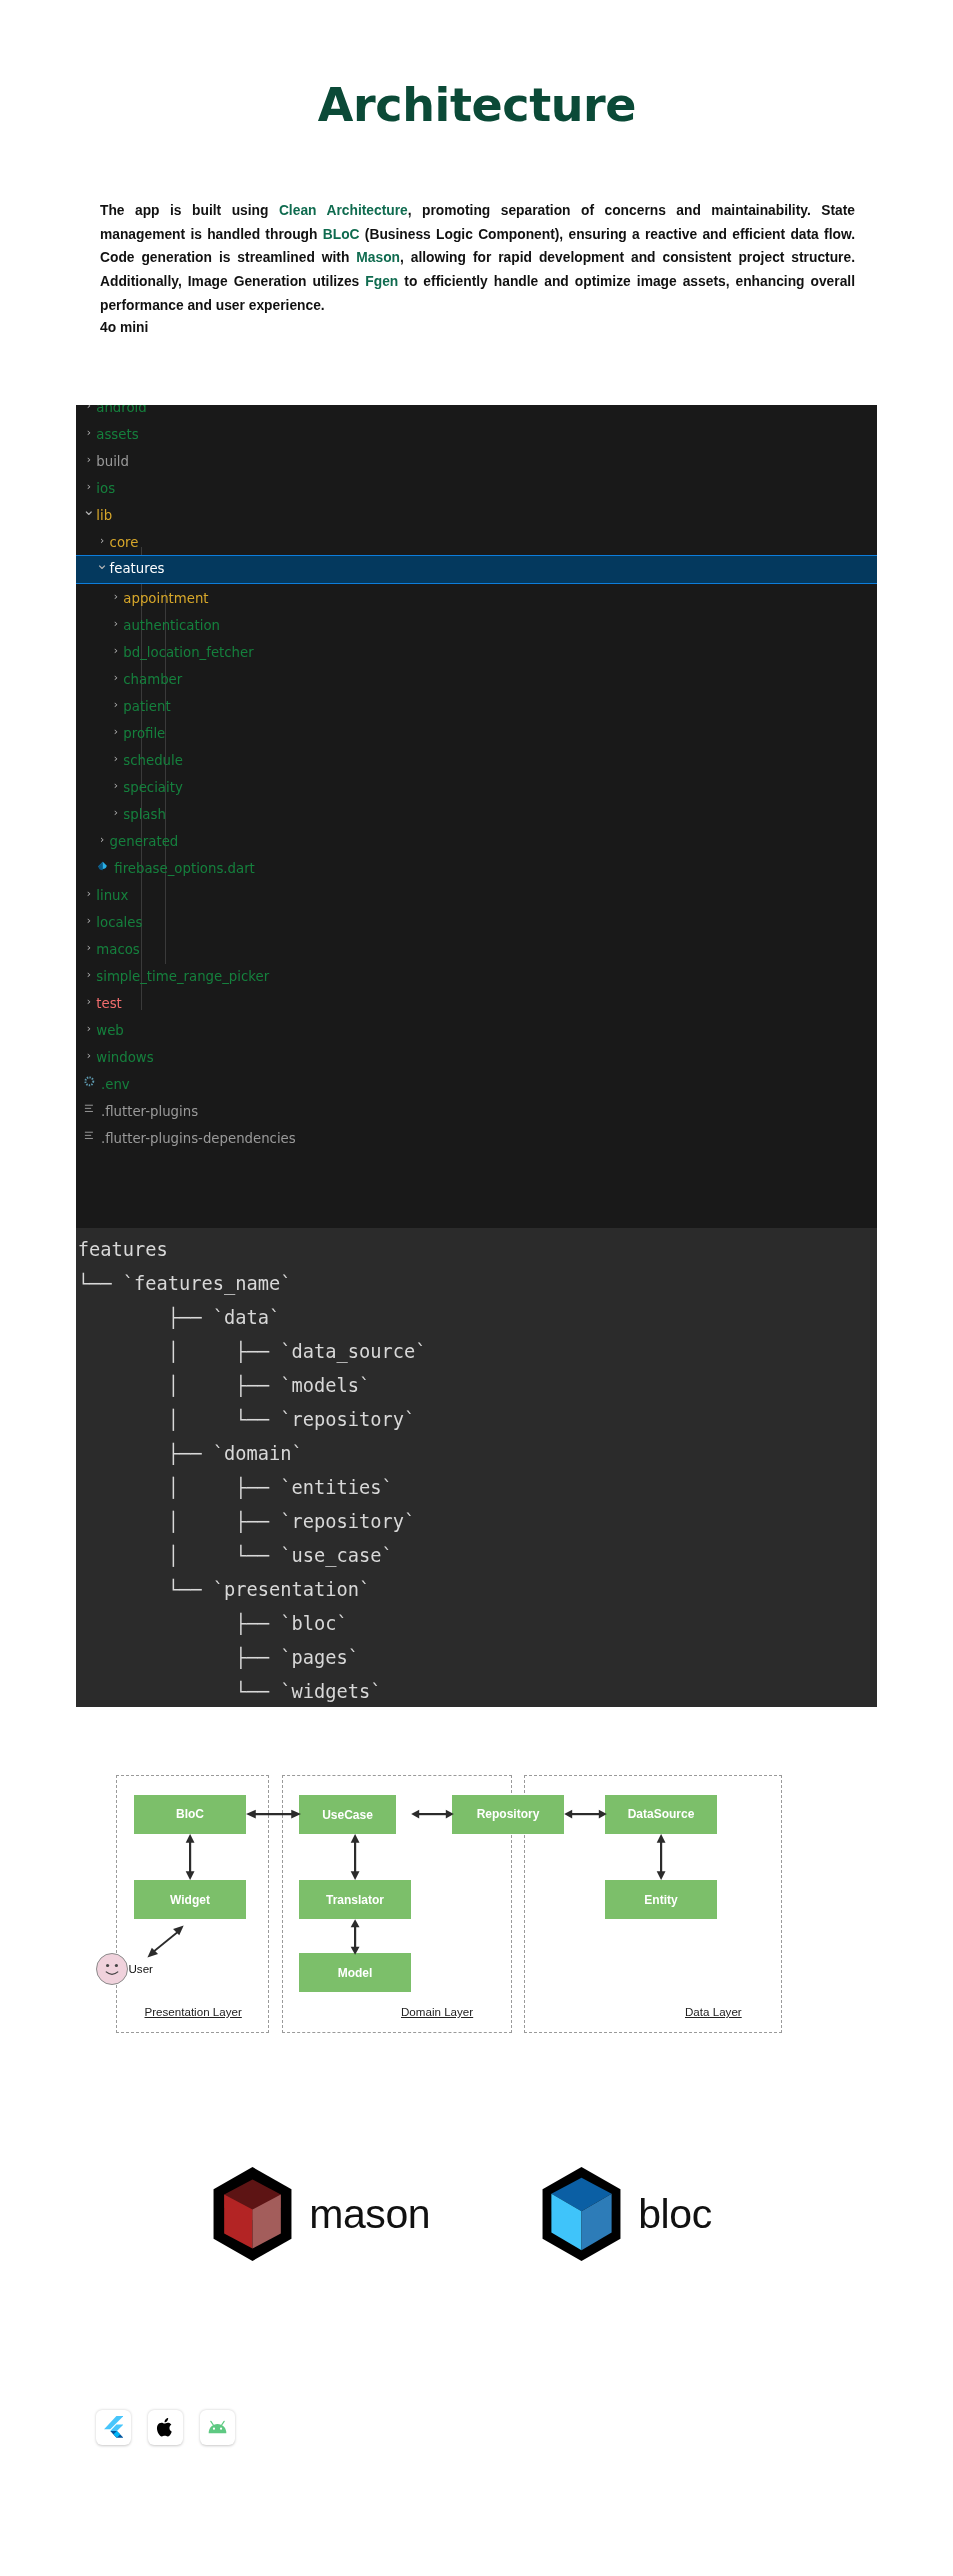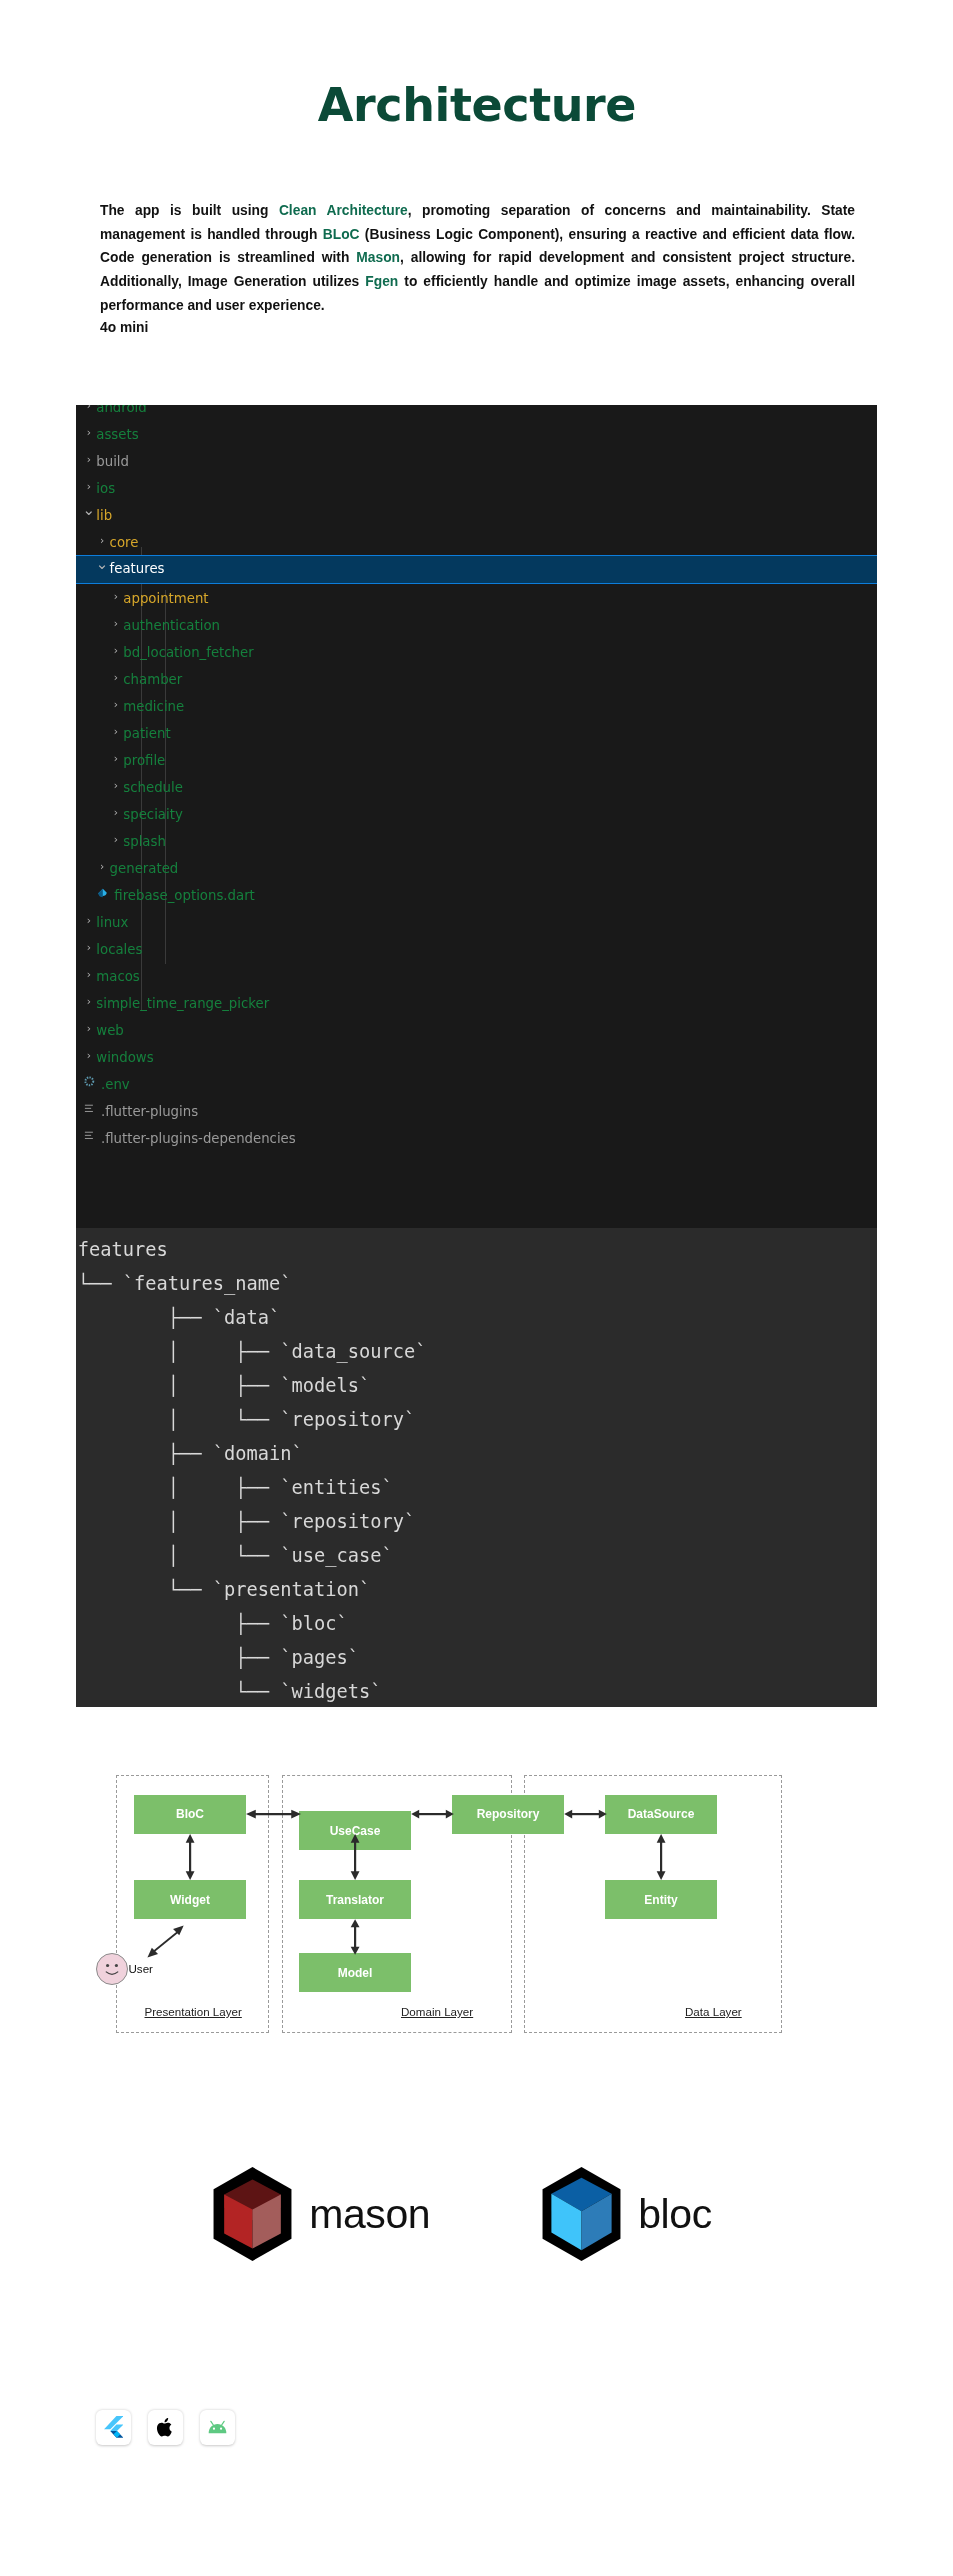--- a/index.html
+++ b/index.html
@@ -231,35 +231,35 @@
       <div class="tree-row"><span style="display: inline-block; width: 0px;"></span><span class="tw-chev">›</span><span class="tw-label c-norm">assets</span></div>
       <div class="tree-row"><span style="display: inline-block; width: 0px;"></span><span class="tw-chev">›</span><span class="tw-label c-dim">build</span></div>
       <div class="tree-row"><span style="display: inline-block; width: 0px;"></span><span class="tw-chev">›</span><span class="tw-label c-norm">ios</span></div>
       <div class="tree-row"><span style="display: inline-block; width: 0px;"></span><span class="tw-chev" style="font-size: 15px; top: -3.6px;">⌄</span><span class="tw-label c-gold">lib</span></div>
       <div class="tree-row"><span style="display: inline-block; width: 13.3px;"></span><span class="tw-chev">›</span><span class="tw-label c-gold">core</span></div>
       <div class="tree-row selected"><span style="display: inline-block; width: 13.3px;"></span><span class="tw-chev" style="font-size: 15px; top: -3.6px;">⌄</span><span class="tw-label c-white">features</span></div>
       <div class="tree-row"><span style="display: inline-block; width: 27px;"></span><span class="tw-chev">›</span><span class="tw-label c-gold">appointment</span></div>
       <div class="tree-row"><span style="display: inline-block; width: 27px;"></span><span class="tw-chev">›</span><span class="tw-label c-norm">authentication</span></div>
       <div class="tree-row"><span style="display: inline-block; width: 27px;"></span><span class="tw-chev">›</span><span class="tw-label c-norm">bd_location_fetcher</span></div>
       <div class="tree-row"><span style="display: inline-block; width: 27px;"></span><span class="tw-chev">›</span><span class="tw-label c-norm">chamber</span></div>
-      <div class="tree-row"><span style="display: inline-block; width: 27px;"></span><span class="tw-chev">›</span><span class="tw-label c-norm">medicine</span></div>
       <div class="tree-row"><span style="display: inline-block; width: 27px;"></span><span class="tw-chev">›</span><span class="tw-label c-norm">patient</span></div>
       <div class="tree-row"><span style="display: inline-block; width: 27px;"></span><span class="tw-chev">›</span><span class="tw-label c-norm">profile</span></div>
       <div class="tree-row"><span style="display: inline-block; width: 27px;"></span><span class="tw-chev">›</span><span class="tw-label c-norm">schedule</span></div>
       <div class="tree-row"><span style="display: inline-block; width: 27px;"></span><span class="tw-chev">›</span><span class="tw-label c-norm">speciaity</span></div>
       <div class="tree-row"><span style="display: inline-block; width: 27px;"></span><span class="tw-chev">›</span><span class="tw-label c-norm">splash</span></div>
       <div class="tree-row"><span style="display: inline-block; width: 13.3px;"></span><span class="tw-chev">›</span><span class="tw-label c-norm">generated</span></div>
       <div class="tree-row"><span style="display: inline-block; width: 13.3px;"></span><span class="tw-icon"><svg width="11.6" height="11.6" viewBox="0 0 13 13">
             <path d="M1.5 7 L6.5 2 L11 6.5 A5 5 0 0 1 1.5 7 Z" fill="#29b0e8"></path>
             <path d="M1.5 7 L6.5 2 L6.5 11.5 A5 5 0 0 1 1.5 7 Z" fill="#0b5a86"></path>
           </svg></span><span style="display: inline-block; width: 2.7px;"></span><span class="tw-label c-norm">firebase_options.dart</span></div>
       <div class="tree-row"><span style="display: inline-block; width: 0px;"></span><span class="tw-chev">›</span><span class="tw-label c-norm">linux</span></div>
       <div class="tree-row"><span style="display: inline-block; width: 0px;"></span><span class="tw-chev">›</span><span class="tw-label c-norm">locales</span></div>
       <div class="tree-row"><span style="display: inline-block; width: 0px;"></span><span class="tw-chev">›</span><span class="tw-label c-norm">macos</span></div>
       <div class="tree-row"><span style="display: inline-block; width: 0px;"></span><span class="tw-chev">›</span><span class="tw-label c-norm">simple_time_range_picker</span></div>
+      <div class="tree-row"><span style="display: inline-block; width: 0px;"></span><span class="tw-chev">›</span><span class="tw-label c-red">test</span></div>
       <div class="tree-row"><span style="display: inline-block; width: 0px;"></span><span class="tw-chev">›</span><span class="tw-label c-norm">web</span></div>
       <div class="tree-row"><span style="display: inline-block; width: 0px;"></span><span class="tw-chev">›</span><span class="tw-label c-norm">windows</span></div>
       <div class="tree-row"><span style="display: inline-block; width: 0px;"></span><span class="tw-icon"><svg width="10.7" height="10.7" viewBox="0 0 12 12">
             <circle cx="6" cy="6" r="4.4" fill="none" stroke="#5e9ab0" stroke-width="2.2" stroke-dasharray="1.6 1.3"></circle>
             <circle cx="6" cy="6" r="1.5" fill="#191919"></circle>
           </svg></span><span style="display: inline-block; width: 2.7px;"></span><span class="tw-label c-norm">.env</span></div>
       <div class="tree-row"><span style="display: inline-block; width: 0px;"></span><span class="tw-icon"><svg width="10.7" height="10.7" viewBox="0 0 12 12">
             <line x1="1" y1="2.5" x2="10" y2="2.5" stroke="#9a9a9a" stroke-width="1.1"></line>
             <line x1="1" y1="6" x2="8" y2="6" stroke="#9a9a9a" stroke-width="1.1"></line>
             <line x1="1" y1="9.5" x2="10" y2="9.5" stroke="#9a9a9a" stroke-width="1.1"></line>
@@ -278,21 +278,21 @@
 
   <div class="layer-box" style="left:0px; top:0px; width:153px; height:258px;"></div>
   <div class="layer-box" style="left:166px; top:0px; width:230px; height:258px;"></div>
   <div class="layer-box" style="left:408px; top:0px; width:258px; height:258px;"></div>
 
   <div class="layer-label" style="left:28.5px; top:230px;">Presentation Layer</div>
   <div class="layer-label" style="left:285px; top:230px;">Domain Layer</div>
   <div class="layer-label" style="left:569px; top:230px;">Data Layer</div>
 
   <div class="node-box" style="left:18px; top:19.6px; width:112px; height:39px;">BloC</div>
-  <div class="node-box" style="left:183px; top:36px; width:112px; height:39px;">UseCase</div>
+  <div class="node-box" style="left:183px; top:20px; width:97px; height:39px;">UseCase</div>
   <div class="node-box" style="left:336px; top:19.6px; width:112px; height:39px;">Repository</div>
   <div class="node-box" style="left:489px; top:19.6px; width:112px; height:39px;">DataSource</div>
 
   <div class="node-box" style="left:18px; top:105px; width:112px; height:39px;">Widget</div>
   <div class="node-box" style="left:183px; top:105px; width:112px; height:39px;">Translator</div>
   <div class="node-box" style="left:489px; top:105px; width:112px; height:39px;">Entity</div>
 
   <div class="node-box" style="left:183px; top:178px; width:112px; height:39px;">Model</div>
 
   <svg class="arrow-h" style="left:130px; top:32px;" width="55" height="14.2" viewBox="0 0 62 16">

